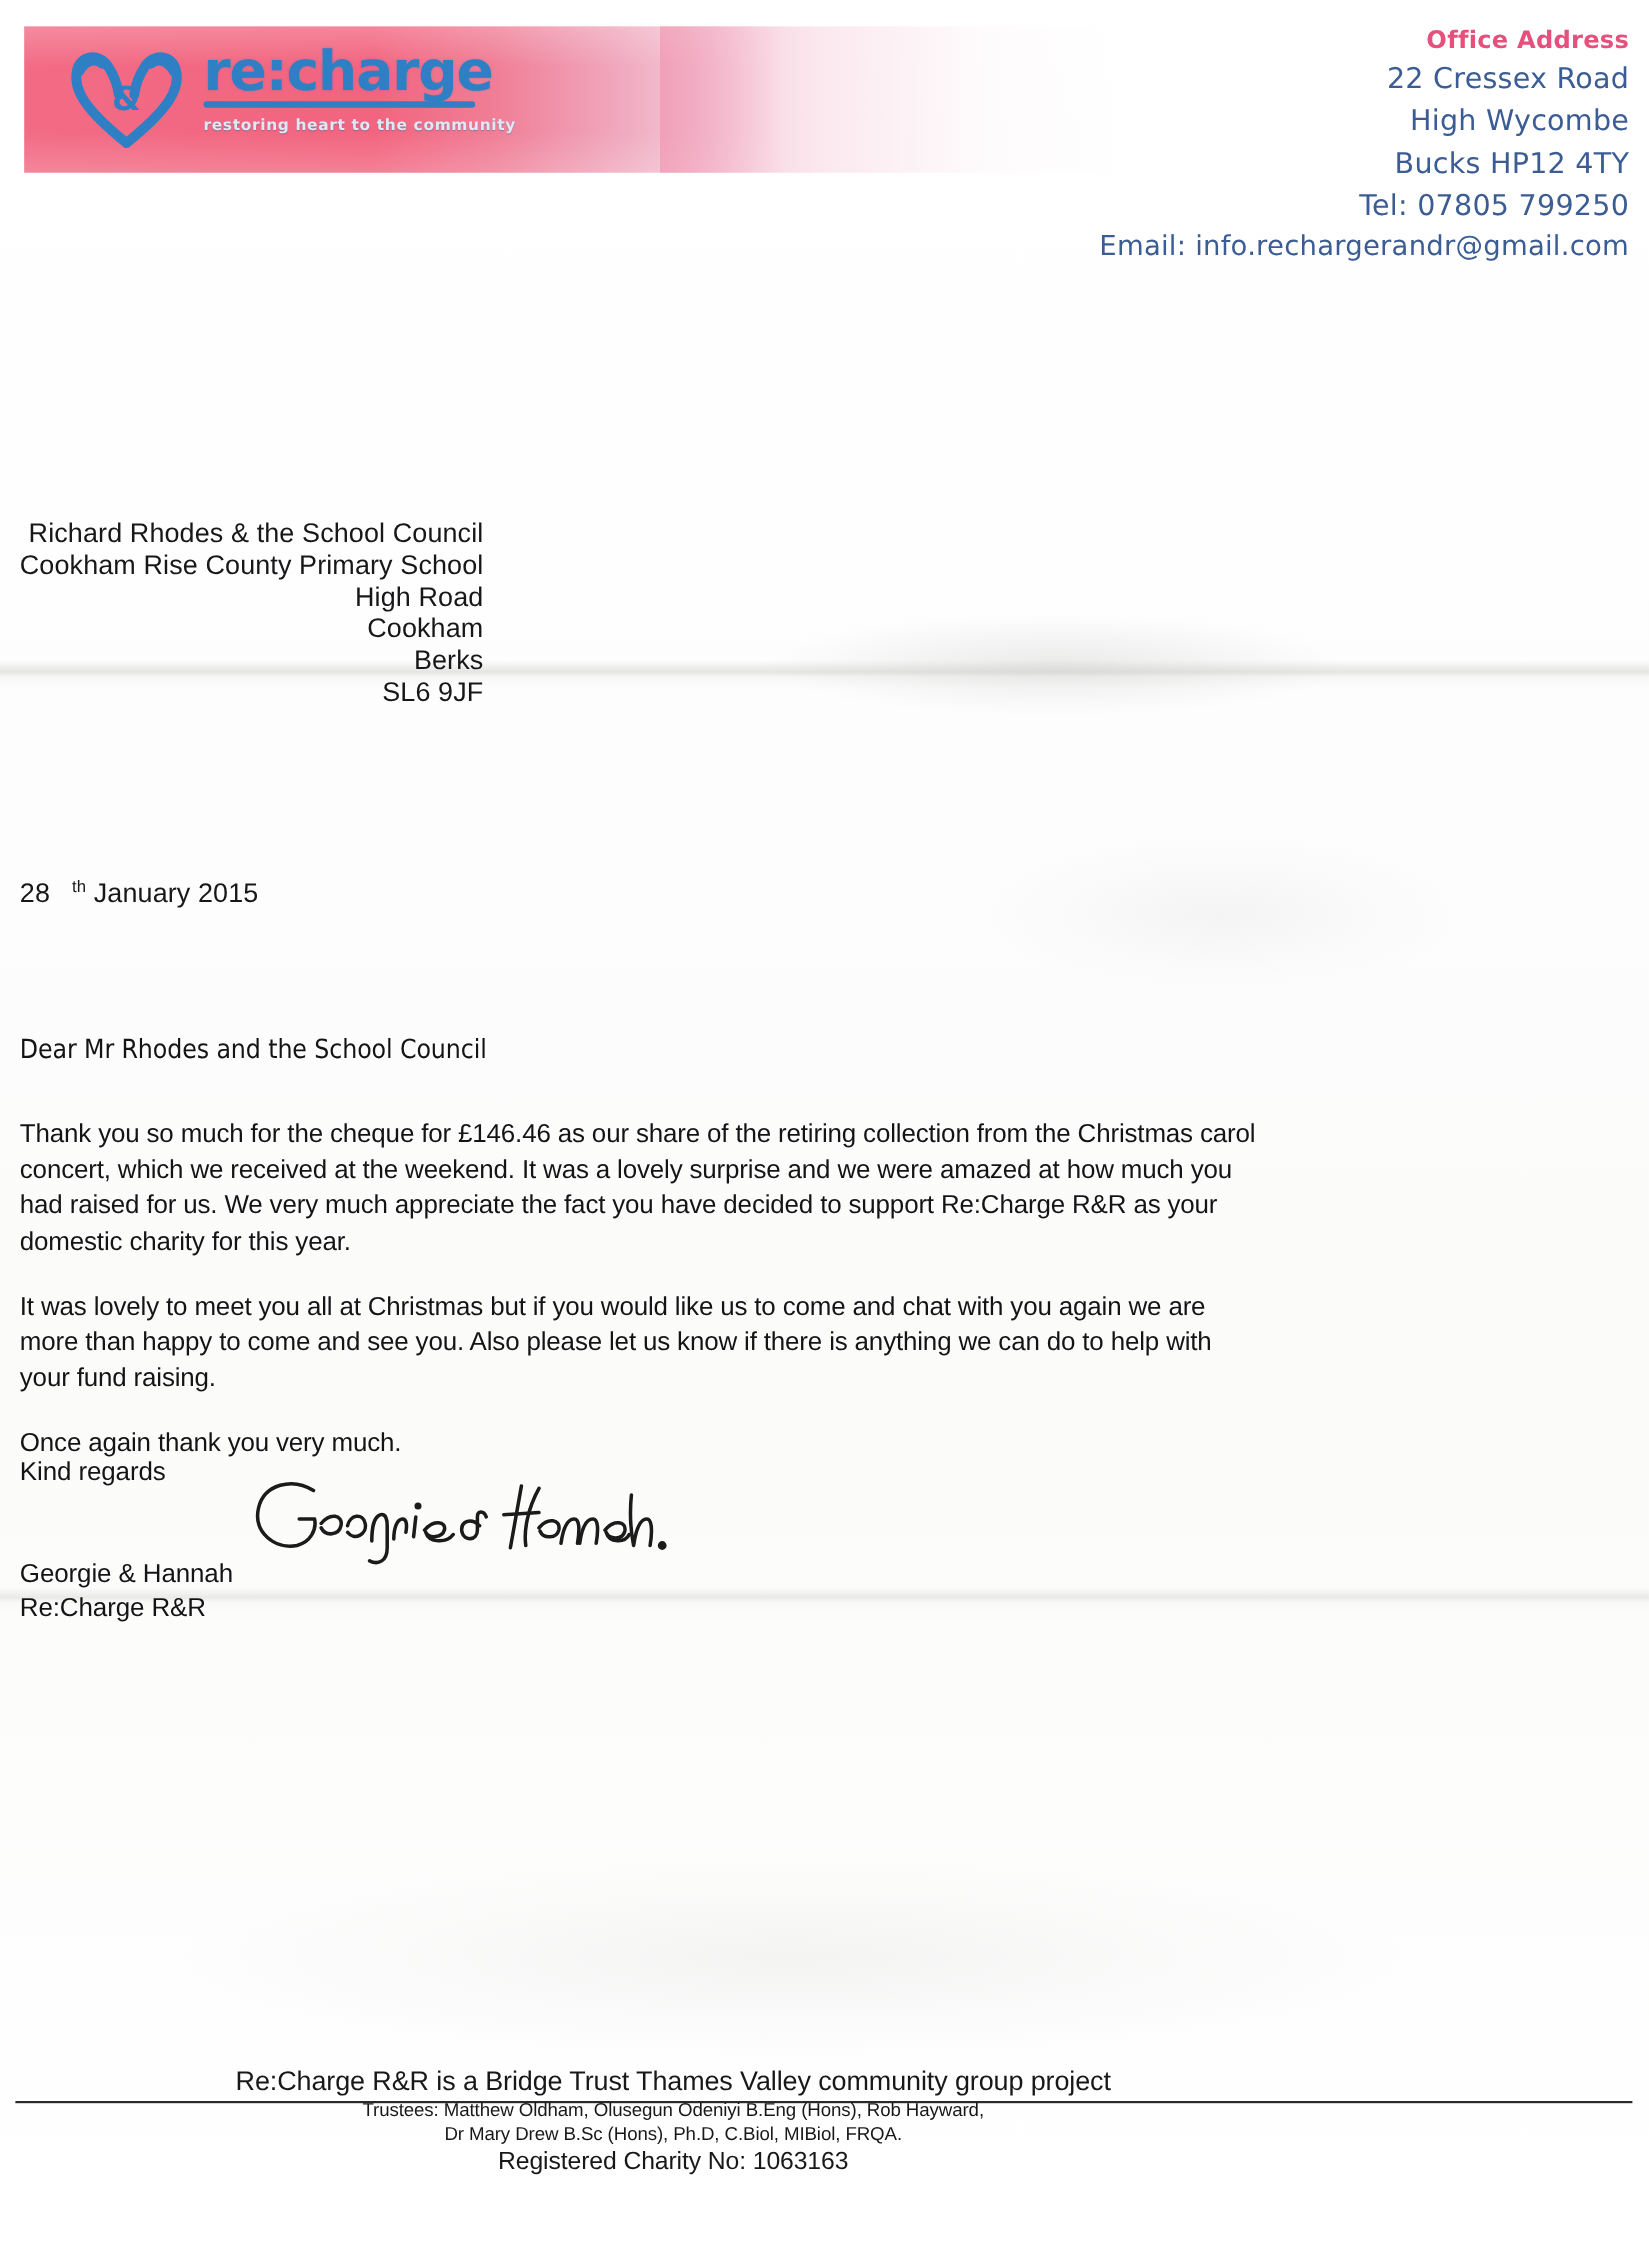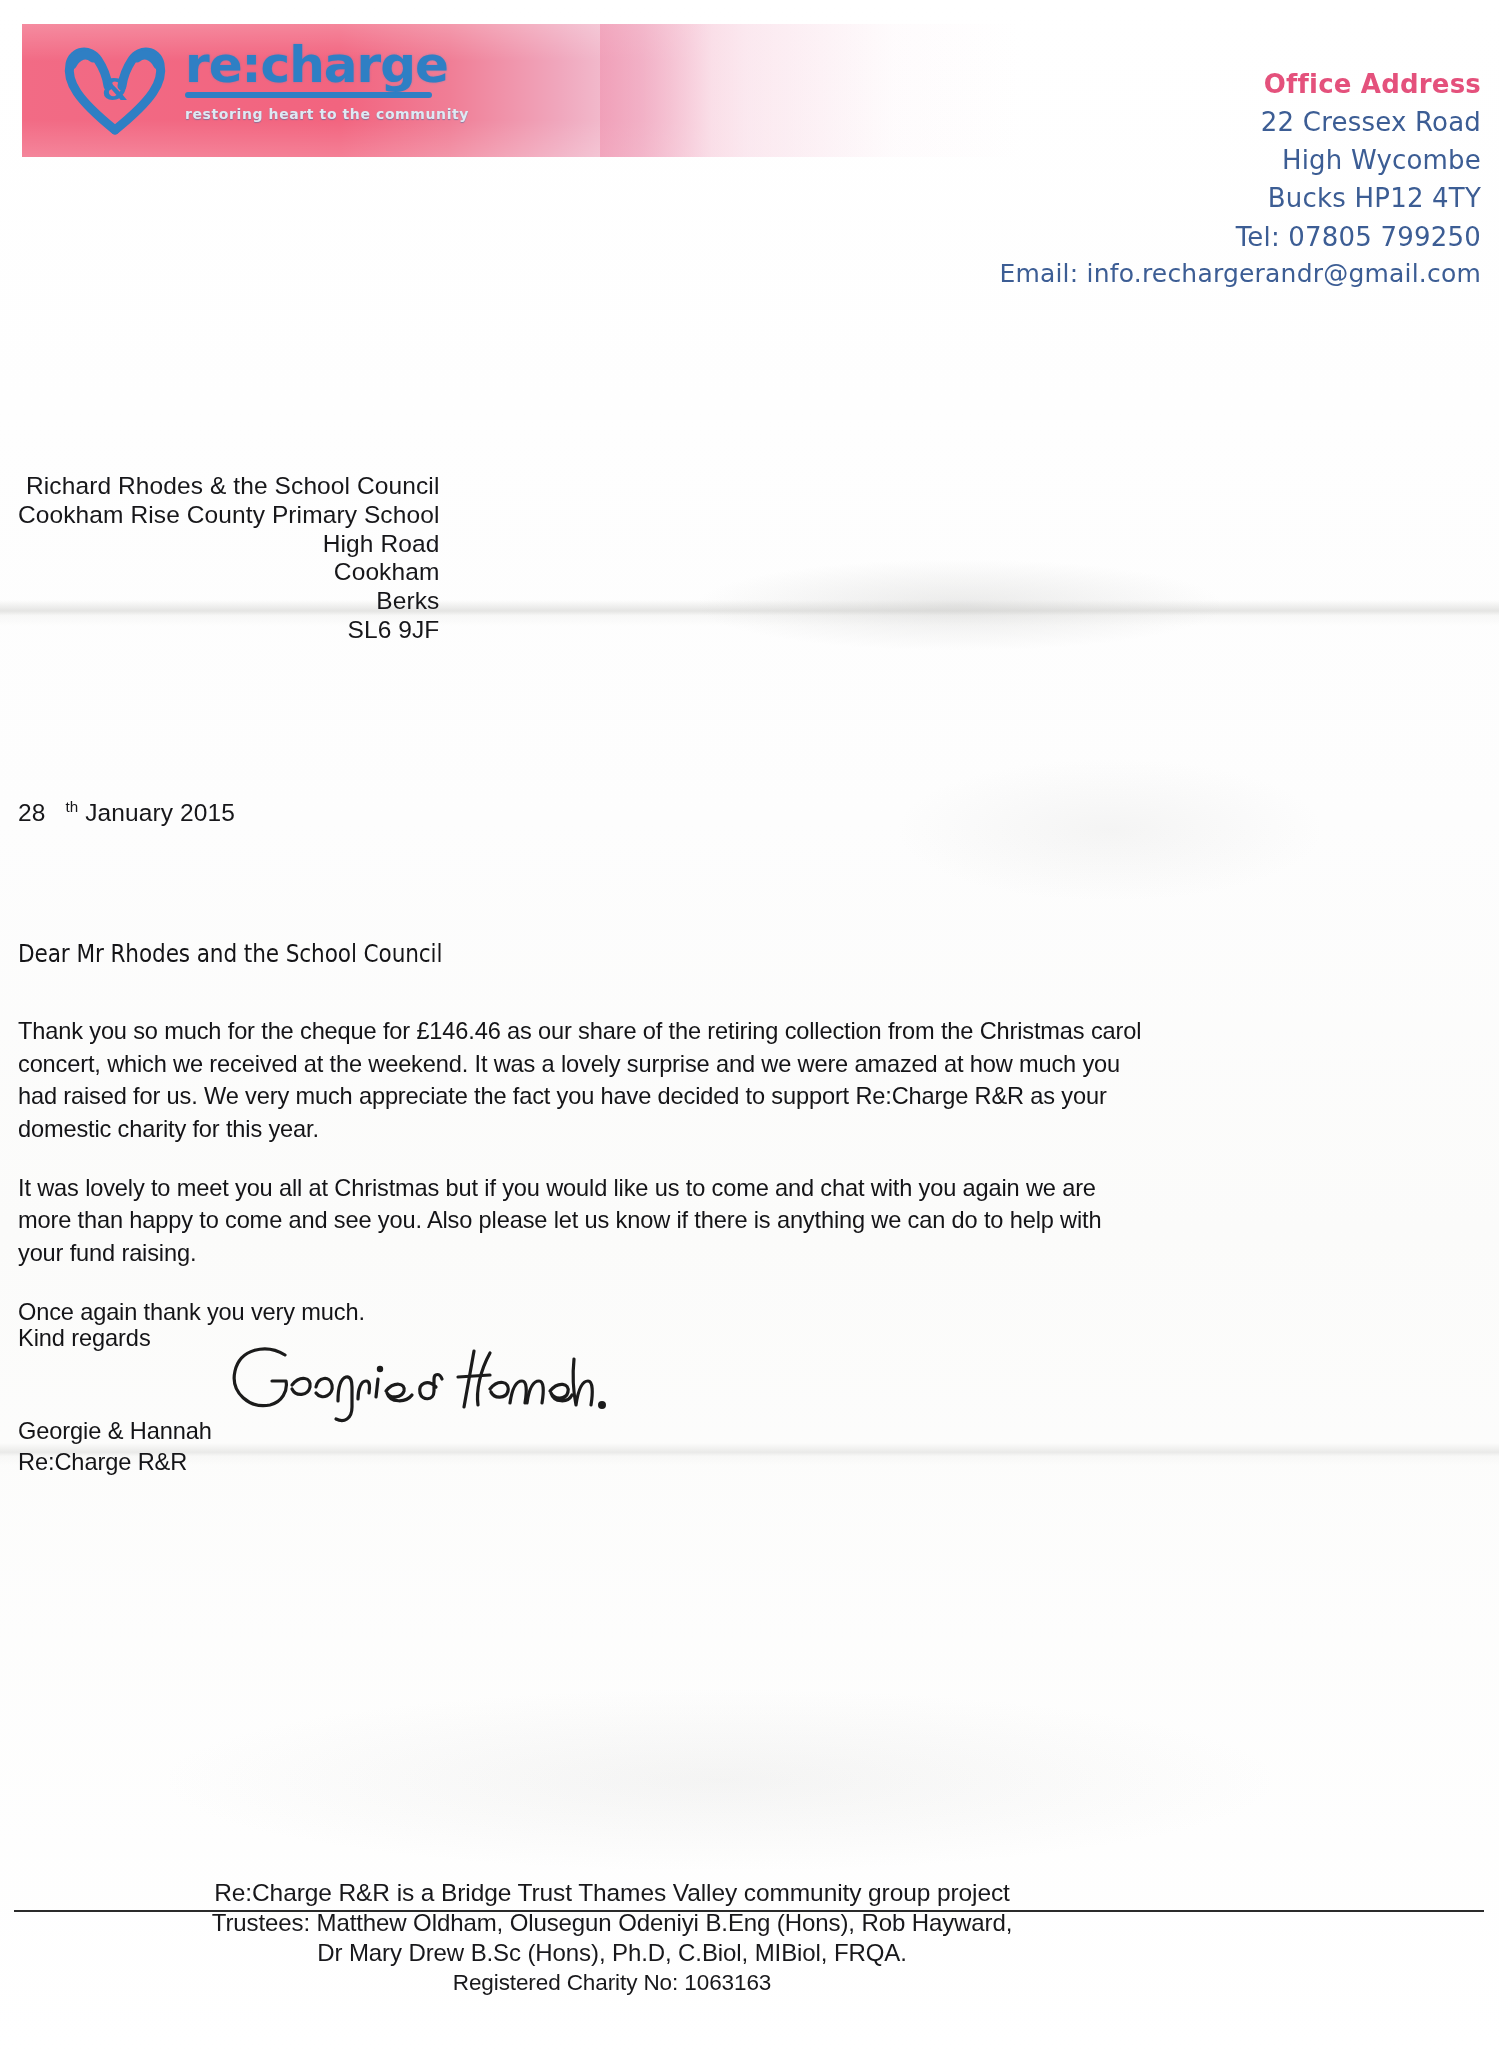--- a/index.html
+++ b/index.html
@@ -133,26 +133,25 @@
 
   .office-block {
     position: absolute;
     right: 18px;
     top: 22px;
     text-align: right;
     font-family: "DejaVu Sans", sans-serif;
     width: 700px;
   }
   .office-title {
-    font-size: 26px;
+    font-size: 22px;
     font-weight: 700;
     color: #e4517c;
     line-height: 1.42;
     letter-spacing: 0.2px;
-    margin-top: 44px;
   }
   .office-line {
     font-size: 26px;
     color: #3c5d94;
     line-height: 1.47;
     letter-spacing: 0.2px;
     text-align: right;
   }
   .office-line.email { font-size: 25px; }
 
@@ -258,21 +257,21 @@
     font-family: "Liberation Sans", sans-serif;
     color: #18181b;
   }
   .footer .f1 {
     font-size: 24.5px;
     line-height: 1.22;
     letter-spacing: -0.1px;
   }
   .footer .f2,
   .footer .f3 {
-    font-size: 24px;
+    font-size: 17px;
     line-height: 1.25;
     letter-spacing: -0.1px;
   }
   .footer .f4 {
     font-size: 22.5px;
     line-height: 1.3;
     letter-spacing: -0.1px;
   }
 </style>
 </head>

